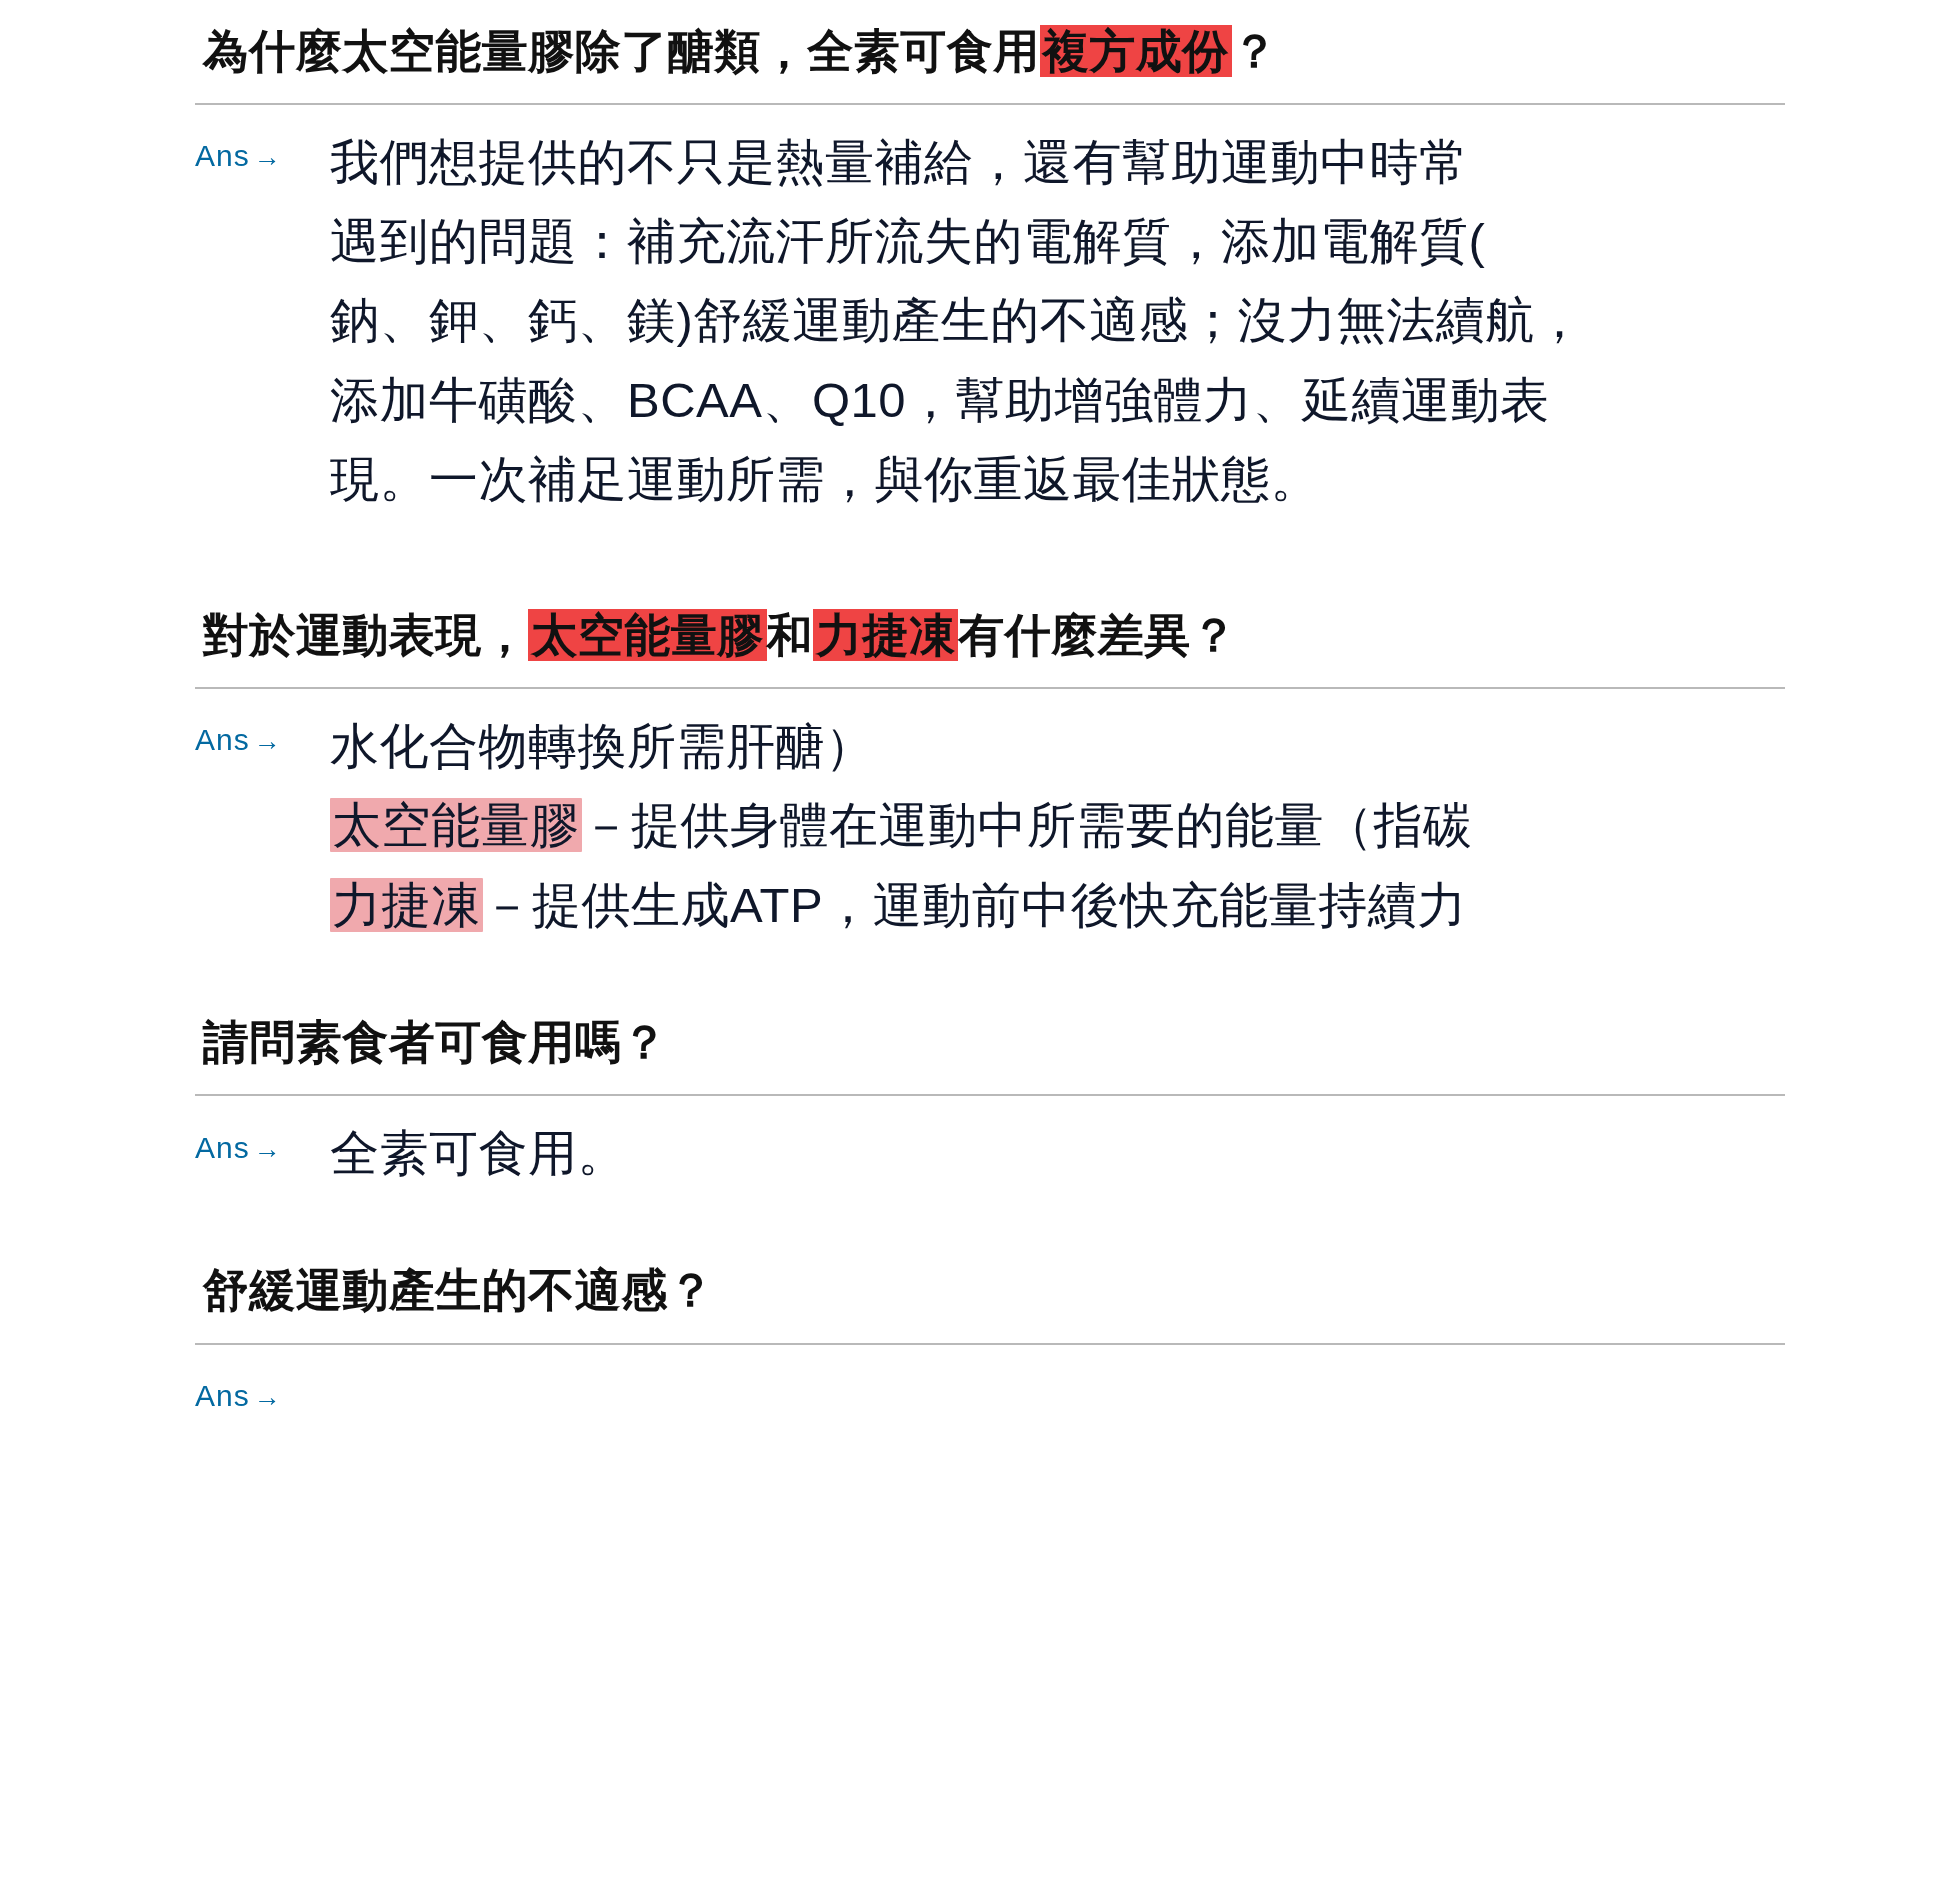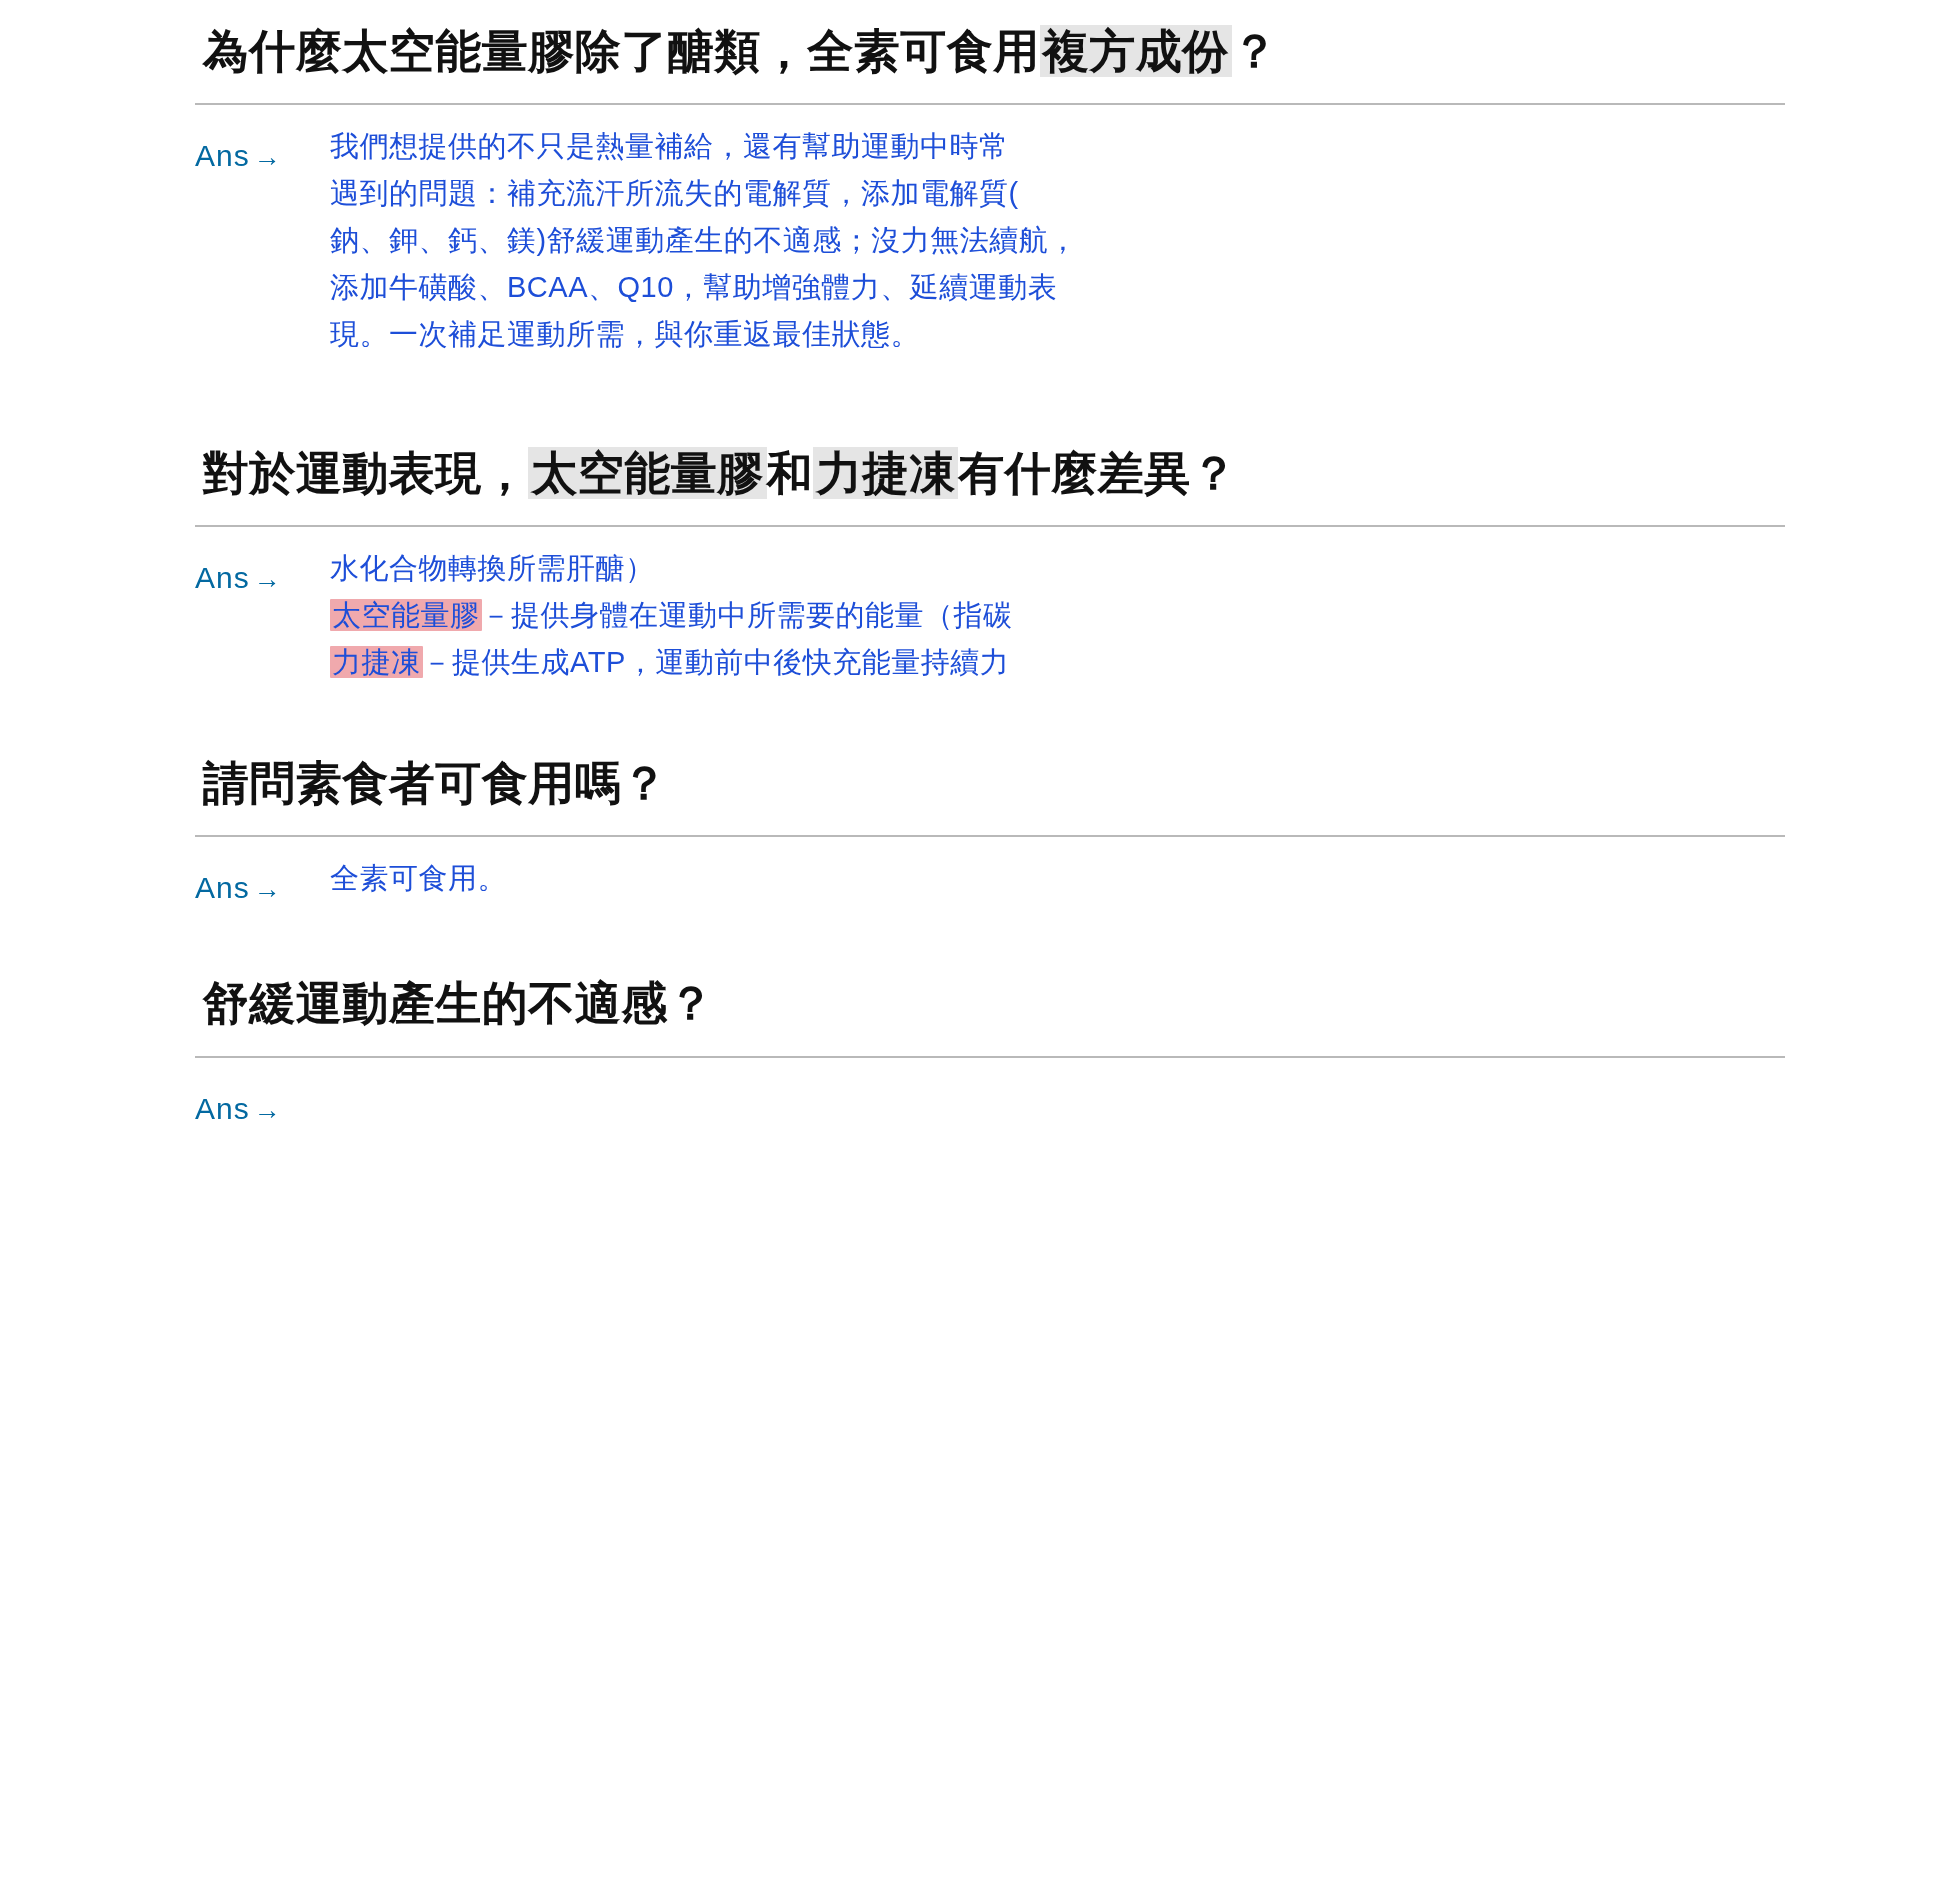--- a/index.html
+++ b/index.html
@@ -50,36 +50,36 @@
     width: 135px;
     white-space: nowrap;
     letter-spacing: 1px;
   }
   .ans-arrow {
     font-size: 27px;
     margin-left: 3.9px;
   }
   .answer-body {
     flex: 1 1 auto;
-    font-size: 29px;
+    font-size: 49px;
     line-height: 1.62;
-    color: #1d4ed8;
+    color: #0f172a;
     letter-spacing: 0.5px;
     max-width: 1424px;
   }
   .answer-line {
     display: block;
   }
   .hl {
     background: #f0a9ad;
     padding: 0 2px;
     border-radius: 1px;
   }
   .hl-title {
-    background: #e5e5e5;
+    background: #ef4444;
     padding: 0 2.9px;
   }
   .gap-lg { height: 51px; }
   .gap-md { height: 33px; }
   .indent-hang {
     text-indent: 0;
     padding-left: 0;
   }
 </style>
 </head>

